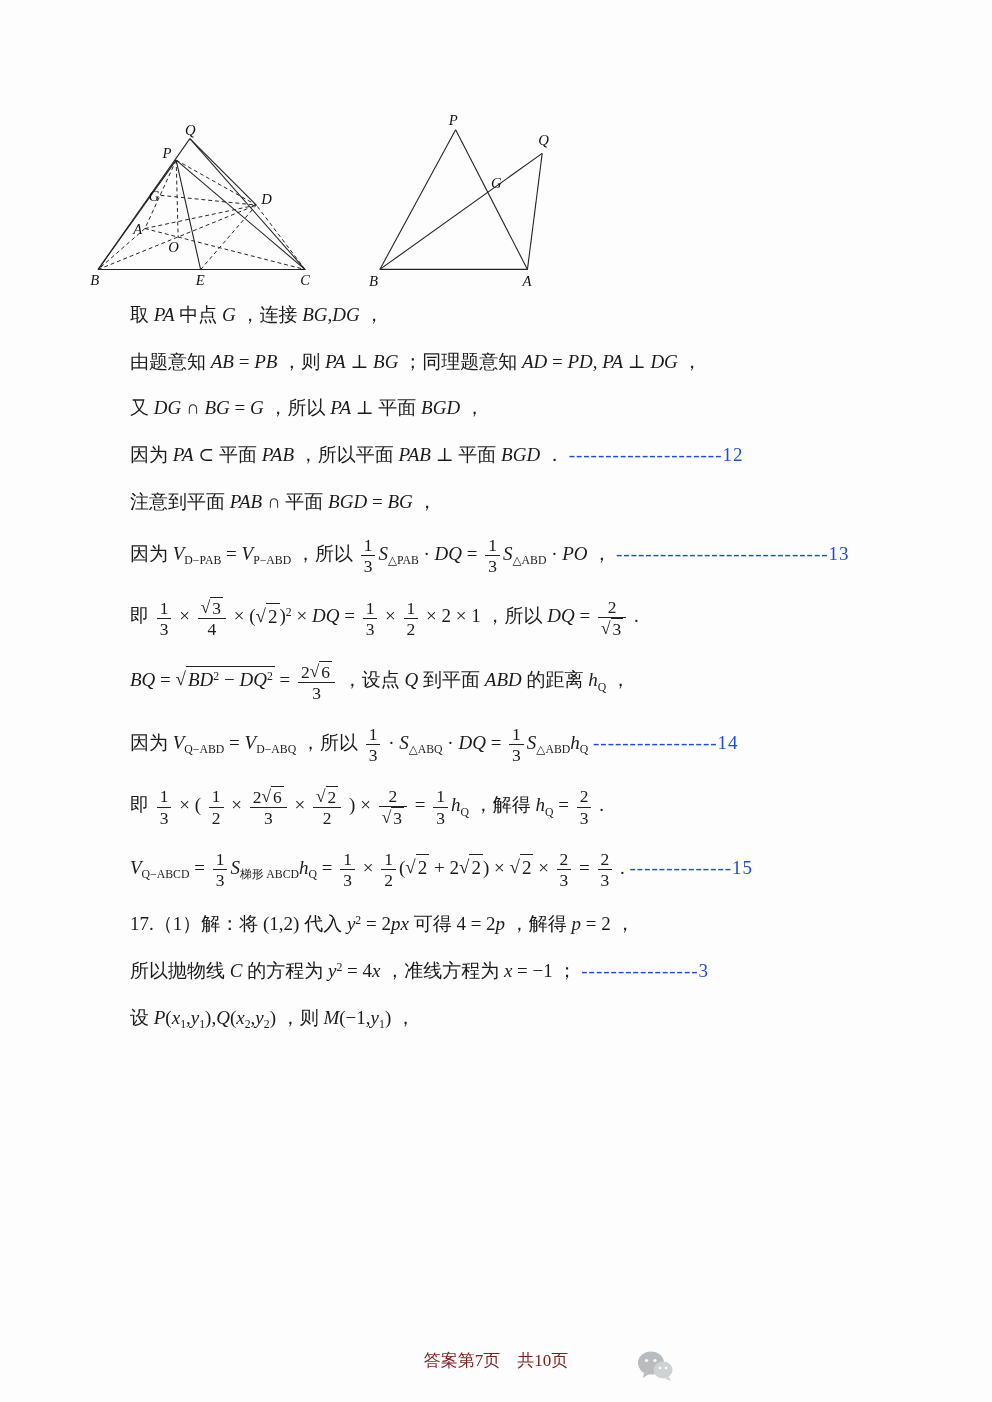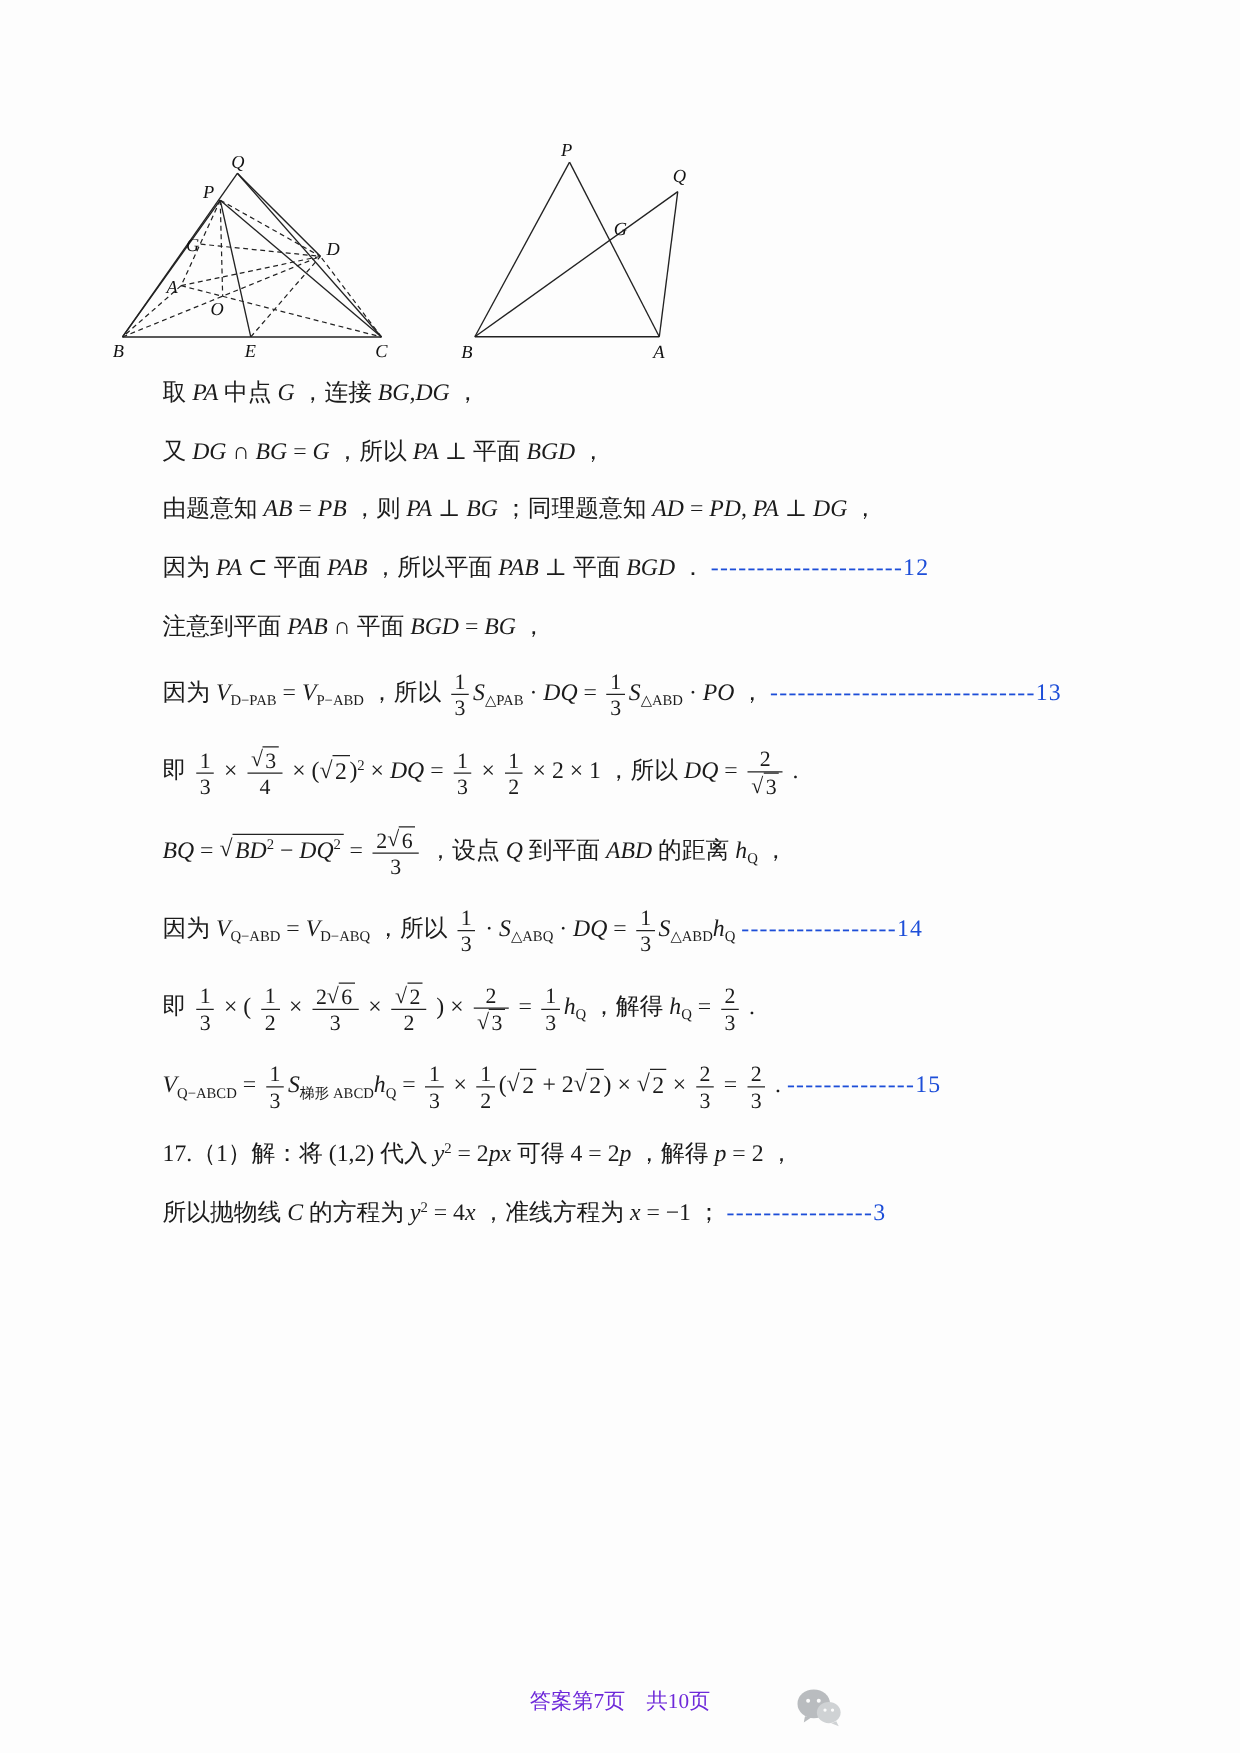--- a/index.html
+++ b/index.html
@@ -37,21 +37,21 @@
     margin:0 3px;font-size:0.92em;line-height:1.15;
   }
   .fn{display:block;border-bottom:1px solid #222;padding:0 3px;}
   .fd{display:block;padding:0 3px;}
   .sqrt{display:inline-block;white-space:nowrap;}
   .rad{display:inline-block;transform:translateY(-1px);}
   .rc{display:inline-block;border-top:1px solid #222;padding:0 2px;}
   .dash{letter-spacing:1px;color:#1d4ed8;}
   .footer{
     position:absolute;bottom:30px;left:0;width:100%;
-    text-align:center;font-size:17px;color:#6d28d9;
+    text-align:center;font-size:17px;color:#7f1d1d;
   }
   .wechat{position:absolute;left:636px;bottom:20px;}
 </style>
 </head>
 <body>
 
 <div class="page">
 
   <div class="figures">
 
@@ -104,32 +104,33 @@
         <text class="fig-label" x="128" y="77">G</text>
         <text class="fig-label" x="4" y="177">B</text>
         <text class="fig-label" x="160" y="177">A</text>
       </g>
     </svg>
 
   </div>
 
   <div class="solution">
       <div class="line">取 <span class="mi">PA</span> 中点 <span class="mi">G</span> ，连接 <span class="mi">BG</span>,<span class="mi">DG</span> ，</div>
+      <div class="line">由题意知 <span class="mi">AB</span> = <span class="mi">PB</span> ，则 <span class="mi">PA</span> ⊥ <span class="mi">BG</span> ；同理题意知 <span class="mi">AD</span> = <span class="mi">PD</span>, <span class="mi">PA</span> ⊥ <span class="mi">DG</span> ，</div>
       <div class="line">又 <span class="mi">DG</span> ∩ <span class="mi">BG</span> = <span class="mi">G</span> ，所以 <span class="mi">PA</span> ⊥ 平面 <span class="mi">BGD</span> ，</div>
-      <div class="line">由题意知 <span class="mi">AB</span> = <span class="mi">PB</span> ，则 <span class="mi">PA</span> ⊥ <span class="mi">BG</span> ；同理题意知 <span class="mi">AD</span> = <span class="mi">PD</span>, <span class="mi">PA</span> ⊥ <span class="mi">DG</span> ，</div>
       <div class="line">因为 <span class="mi">PA</span> ⊂ 平面 <span class="mi">PAB</span> ，所以平面 <span class="mi">PAB</span> ⊥ 平面 <span class="mi">BGD</span> ． <span class="dash">---------------------12</span></div>
       <div class="line">注意到平面 <span class="mi">PAB</span> ∩ 平面 <span class="mi">BGD</span> = <span class="mi">BG</span> ，</div>
       <div class="line">因为 <span class="mi">V</span><sub>D−PAB</sub> = <span class="mi">V</span><sub>P−ABD</sub> ，所以 <span class="frac"><span class="fn">1</span><span class="fd">3</span></span><span class="mi">S</span><sub>△PAB</sub> · <span class="mi">DQ</span> = <span class="frac"><span class="fn">1</span><span class="fd">3</span></span><span class="mi">S</span><sub>△ABD</sub> · <span class="mi">PO</span> ， <span class="dash">-----------------------------13</span></div>
       <div class="line">即 <span class="frac"><span class="fn">1</span><span class="fd">3</span></span> × <span class="frac"><span class="fn"><span class="sqrt"><span class="rad">√</span><span class="rc">3</span></span></span><span class="fd">4</span></span> × (<span class="sqrt"><span class="rad">√</span><span class="rc">2</span></span>)<sup>2</sup> × <span class="mi">DQ</span> = <span class="frac"><span class="fn">1</span><span class="fd">3</span></span> × <span class="frac"><span class="fn">1</span><span class="fd">2</span></span> × 2 × 1 ，所以 <span class="mi">DQ</span> = <span class="frac"><span class="fn">2</span><span class="fd"><span class="sqrt"><span class="rad">√</span><span class="rc">3</span></span></span></span> .</div>
       <div class="line"><span class="mi">BQ</span> = <span class="sqrt"><span class="rad">√</span><span class="rc"><span class="mi">BD</span><sup>2</sup> − <span class="mi">DQ</span><sup>2</sup></span></span> = <span class="frac"><span class="fn">2<span class="sqrt"><span class="rad">√</span><span class="rc">6</span></span></span><span class="fd">3</span></span> ，设点 <span class="mi">Q</span> 到平面 <span class="mi">ABD</span> 的距离 <span class="mi">h</span><sub>Q</sub> ，</div>
       <div class="line">因为 <span class="mi">V</span><sub>Q−ABD</sub> = <span class="mi">V</span><sub>D−ABQ</sub> ，所以 <span class="frac"><span class="fn">1</span><span class="fd">3</span></span> · <span class="mi">S</span><sub>△ABQ</sub> · <span class="mi">DQ</span> = <span class="frac"><span class="fn">1</span><span class="fd">3</span></span><span class="mi">S</span><sub>△ABD</sub><span class="mi">h</span><sub>Q</sub> <span class="dash">-----------------14</span></div>
       <div class="line">即 <span class="frac"><span class="fn">1</span><span class="fd">3</span></span> × ( <span class="frac"><span class="fn">1</span><span class="fd">2</span></span> × <span class="frac"><span class="fn">2<span class="sqrt"><span class="rad">√</span><span class="rc">6</span></span></span><span class="fd">3</span></span> × <span class="frac"><span class="fn"><span class="sqrt"><span class="rad">√</span><span class="rc">2</span></span></span><span class="fd">2</span></span> ) × <span class="frac"><span class="fn">2</span><span class="fd"><span class="sqrt"><span class="rad">√</span><span class="rc">3</span></span></span></span> = <span class="frac"><span class="fn">1</span><span class="fd">3</span></span><span class="mi">h</span><sub>Q</sub> ，解得 <span class="mi">h</span><sub>Q</sub> = <span class="frac"><span class="fn">2</span><span class="fd">3</span></span> .</div>
       <div class="line"><span class="mi">V</span><sub>Q−ABCD</sub> = <span class="frac"><span class="fn">1</span><span class="fd">3</span></span><span class="mi">S</span><sub>梯形 ABCD</sub><span class="mi">h</span><sub>Q</sub> = <span class="frac"><span class="fn">1</span><span class="fd">3</span></span> × <span class="frac"><span class="fn">1</span><span class="fd">2</span></span>(<span class="sqrt"><span class="rad">√</span><span class="rc">2</span></span> + 2<span class="sqrt"><span class="rad">√</span><span class="rc">2</span></span>) × <span class="sqrt"><span class="rad">√</span><span class="rc">2</span></span> × <span class="frac"><span class="fn">2</span><span class="fd">3</span></span> = <span class="frac"><span class="fn">2</span><span class="fd">3</span></span> . <span class="dash">--------------15</span></div>
       <div class="line">17.（1）解：将 (1,2) 代入 <span class="mi">y</span><sup>2</sup> = 2<span class="mi">px</span> 可得 4 = 2<span class="mi">p</span> ，解得 <span class="mi">p</span> = 2 ，</div>
       <div class="line">所以抛物线 <span class="mi">C</span> 的方程为 <span class="mi">y</span><sup>2</sup> = 4<span class="mi">x</span> ，准线方程为 <span class="mi">x</span> = −1 ； <span class="dash">----------------3</span></div>
+      <div class="line">设 <span class="mi">P</span>(<span class="mi">x</span><sub>1</sub>,<span class="mi">y</span><sub>1</sub>),<span class="mi">Q</span>(<span class="mi">x</span><sub>2</sub>,<span class="mi">y</span><sub>2</sub>) ，则 <span class="mi">M</span>(−1,<span class="mi">y</span><sub>1</sub>) ，</div>
     </div>
 
   <div class="footer">
     <span>答案第7页　共10页</span>
   </div>
 
   <svg class="wechat" width="38" height="32" viewBox="0 0 38 32">
     <ellipse cx="15" cy="13" rx="13" ry="11.5" fill="#b9bcbf"></ellipse>
     <circle cx="10.5" cy="10.5" r="1.6" fill="#fdfdfd"></circle>
     <circle cx="19" cy="10.5" r="1.6" fill="#fdfdfd"></circle>

